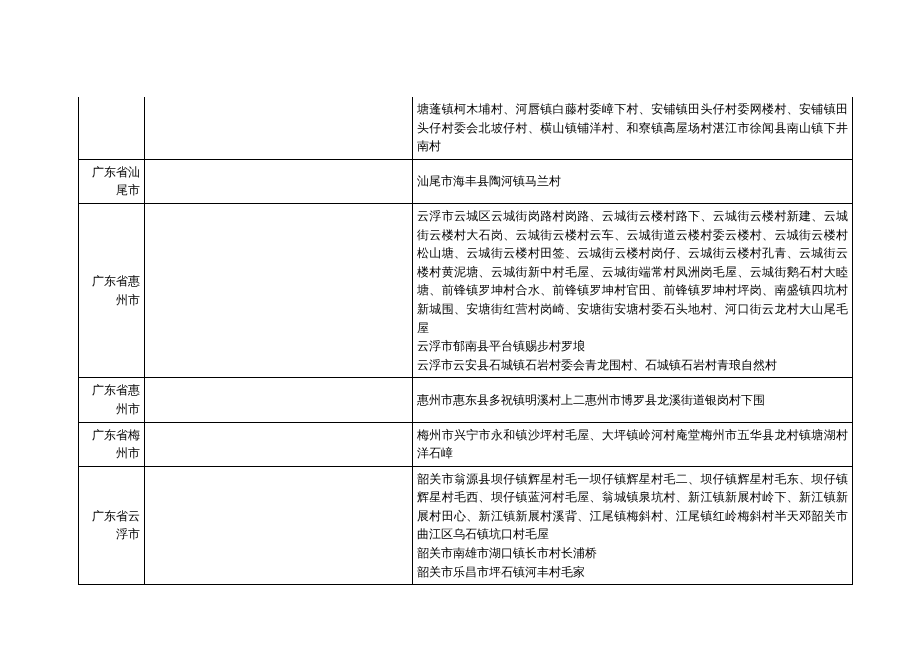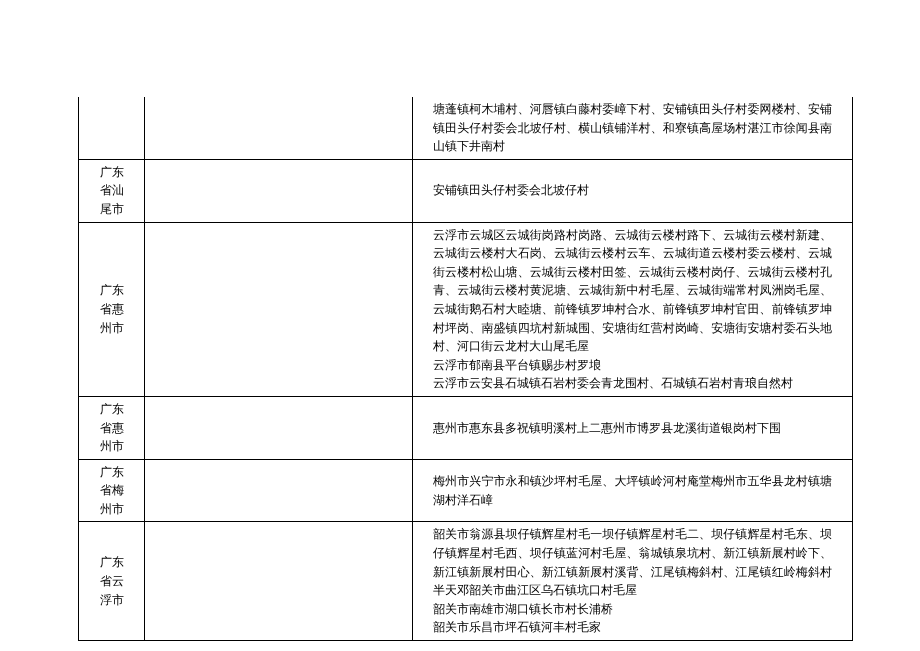--- a/index.html
+++ b/index.html
@@ -23,21 +23,21 @@
     table {
       border-collapse: collapse;
       position: absolute;
       left: 78px;
       top: 97px;
       width: 774px;
       table-layout: fixed;
     }
     td {
       border: 1px solid #000000;
-      padding: 3px 20px;
+      padding: 3px 4px;
       vertical-align: middle;
       line-height: 1.55;
       font-size: 12px;
       text-align: justify;
       text-justify: inter-ideograph;
     }
     td.col-region {
       width: 66px;
       text-align: right;
       vertical-align: middle;
@@ -64,21 +64,21 @@
     </colgroup>
     <tbody>
       <tr class="truncated-top">
         <td class="col-region" style="border-top:none"></td>
         <td class="col-mid" style="border-top:none"></td>
         <td class="col-content" style="border-top:none">塘蓬镇柯木埔村、河唇镇白藤村委嶂下村、安铺镇田头仔村委网楼村、安铺镇田头仔村委会北坡仔村、横山镇铺洋村、和寮镇高屋场村湛江市徐闻县南山镇下井南村</td>
       </tr>
       <tr>
         <td class="col-region">广东省汕尾市</td>
         <td class="col-mid"></td>
-        <td class="col-content">安铺镇田头仔村委会北坡仔村</td>
+        <td class="col-content">汕尾市海丰县陶河镇马兰村</td>
       </tr>
       <tr>
         <td class="col-region">广东省惠州市</td>
         <td class="col-mid"></td>
         <td class="col-content">云浮市云城区云城街岗路村岗路、云城街云楼村路下、云城街云楼村新建、云城街云楼村大石岗、云城街云楼村云车、云城街道云楼村委云楼村、云城街云楼村松山塘、云城街云楼村田签、云城街云楼村岗仔、云城街云楼村孔青、云城街云楼村黄泥塘、云城街新中村毛屋、云城街端常村凤洲岗毛屋、云城街鹅石村大睦塘、前锋镇罗坤村合水、前锋镇罗坤村官田、前锋镇罗坤村坪岗、南盛镇四坑村新城围、安塘街红营村岗崎、安塘街安塘村委石头地村、河口街云龙村大山尾毛屋<br>云浮市郁南县平台镇赐步村罗埌<br>云浮市云安县石城镇石岩村委会青龙围村、石城镇石岩村青琅自然村</td>
       </tr>
       <tr>
         <td class="col-region">广东省惠州市</td>
         <td class="col-mid"></td>
         <td class="col-content">惠州市惠东县多祝镇明溪村上二惠州市博罗县龙溪街道银岗村下围</td>

